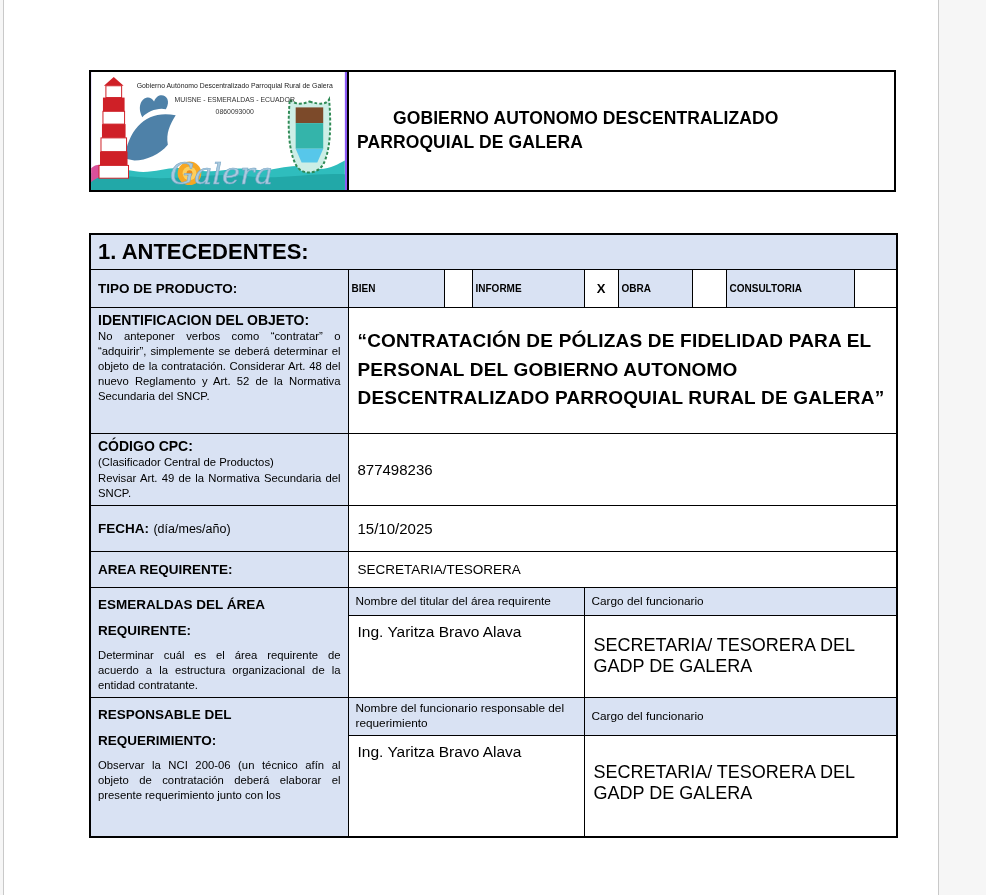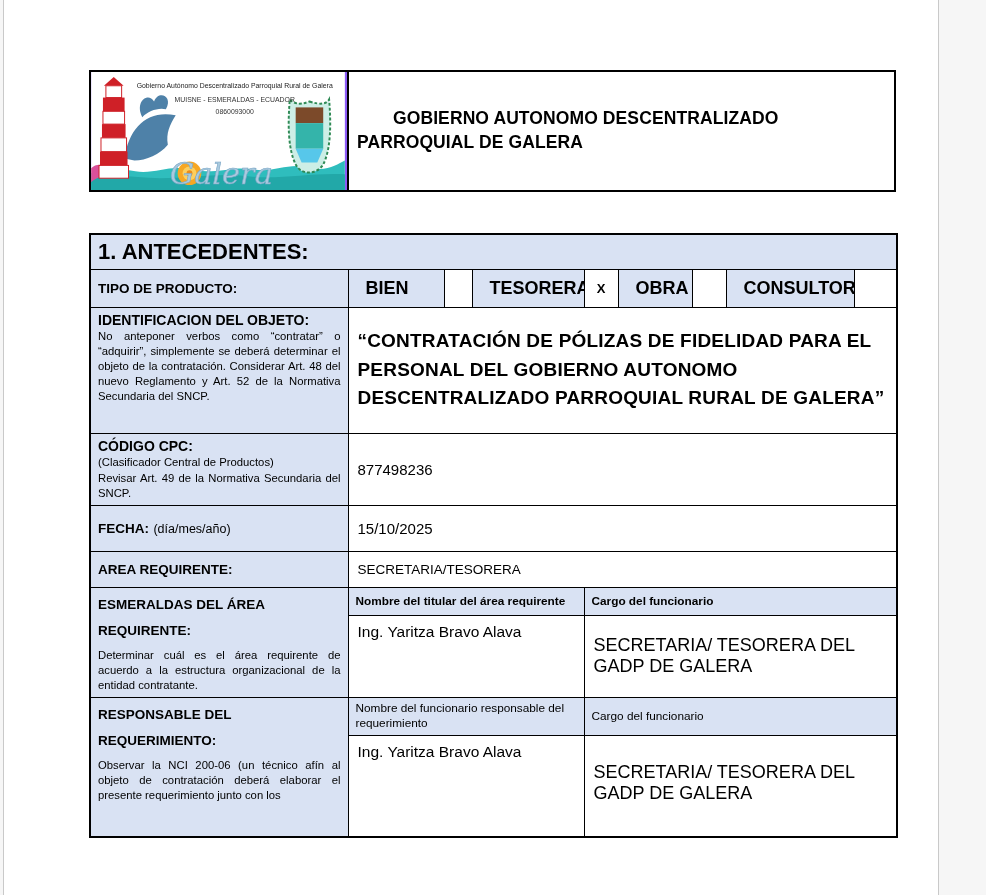--- a/index.html
+++ b/index.html
@@ -118,22 +118,22 @@
     font-size: 11.3px;
     line-height: 1.34;
     text-align: justify;
     margin-top: 3px;
   }
   .note-tight { margin-top: 1px; }
   .hint { font-size: 12.5px; }
 
   td.opt {
     font-weight: bold;
-    font-size: 18px;
-    padding: 2px 17px;
+    font-size: 10px;
+    padding: 2px 3px;
     vertical-align: middle;
     height: 38px;
     margin-left: 12px;
   }
   td.mark {
     background: #fff;
     text-align: center;
     font-weight: bold;
     font-size: 13px;
     vertical-align: middle;
@@ -150,21 +150,21 @@
     font-size: 19px;
     line-height: 1.5;
     letter-spacing: 0.2px;
   }
   .subhdr {
     padding: 3px 7px;
     font-size: 11.8px;
     line-height: 1.3;
     vertical-align: middle;
   }
-  .subhdr-bold { font-weight: bold; }
+  .subhdr-bold { font-weight: normal; }
   .name-val {
     vertical-align: top;
     padding-top: 7px;
     font-size: 15.5px;
   }
   .cargo-val { font-size: 18px; }
 
   .r-ident td { height: 126px; }
   .r-cpc td { height: 70px; }
   .r-fecha td { height: 46px; }
@@ -254,21 +254,21 @@
             <tr class="sec-head">
           <td colspan="9" class="blue">1. ANTECEDENTES:</td>
         </tr>
 
         <tr>
           <td class="lbl lbl-mid blue">
             <span class="blab">TIPO DE PRODUCTO:</span>
           </td>
           <td class="opt blue">BIEN</td>
           <td class="mark"></td>
-          <td class="opt blue">TESORERA</td>
+          <td class="opt blue">INFORME</td>
           <td class="mark">X</td>
           <td class="opt blue">OBRA</td>
           <td class="mark"></td>
           <td class="opt blue">CONSULTORIA</td>
           <td class="mark"></td>
         </tr>
 
         <tr class="r-ident">
           <td class="lbl blue">
             <div class="blab-lg">IDENTIFICACION DEL OBJETO:</div>

